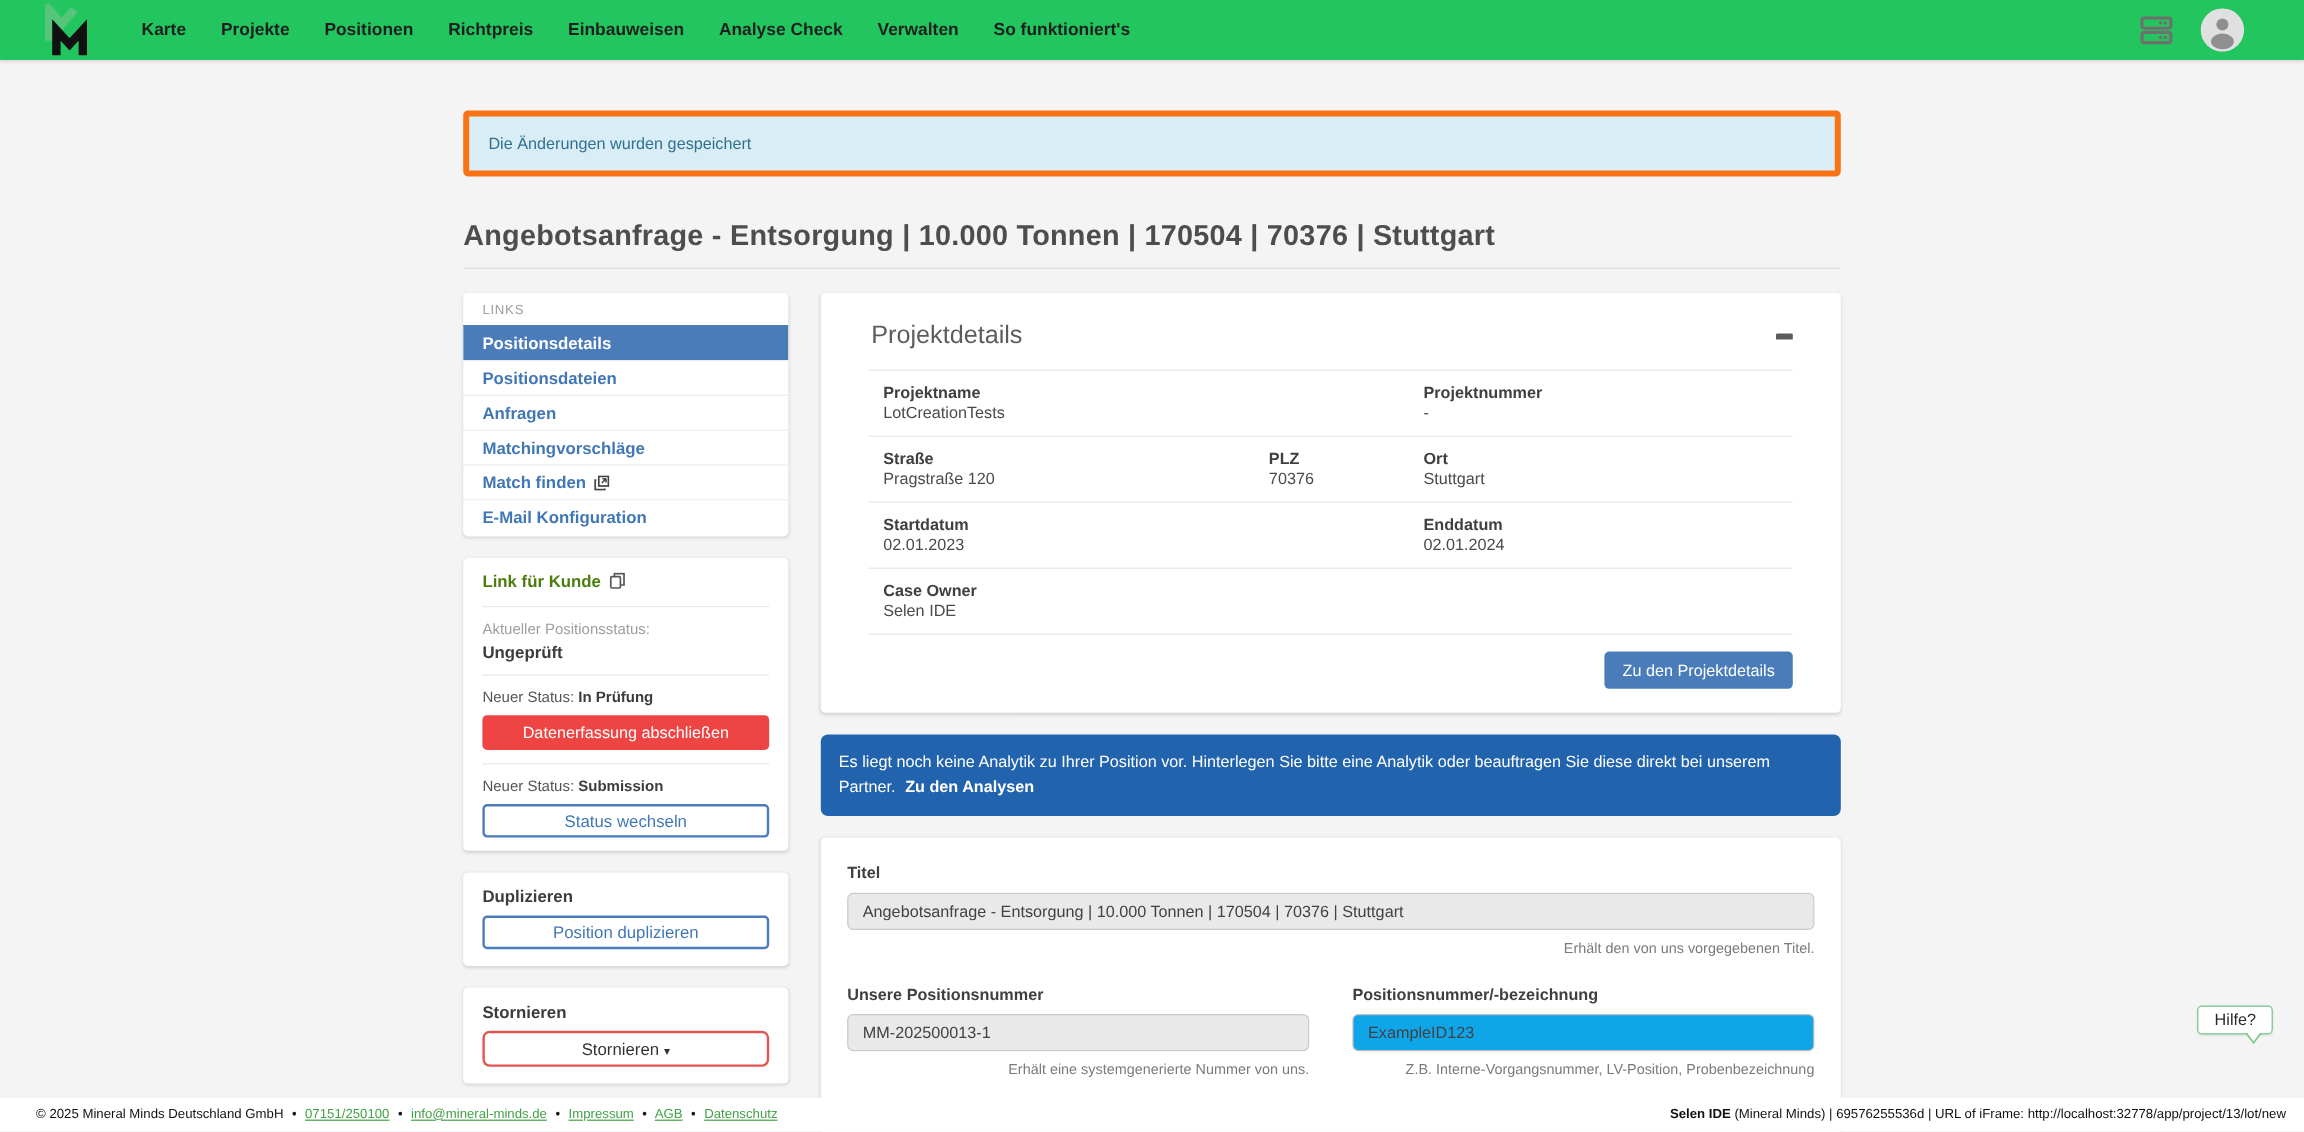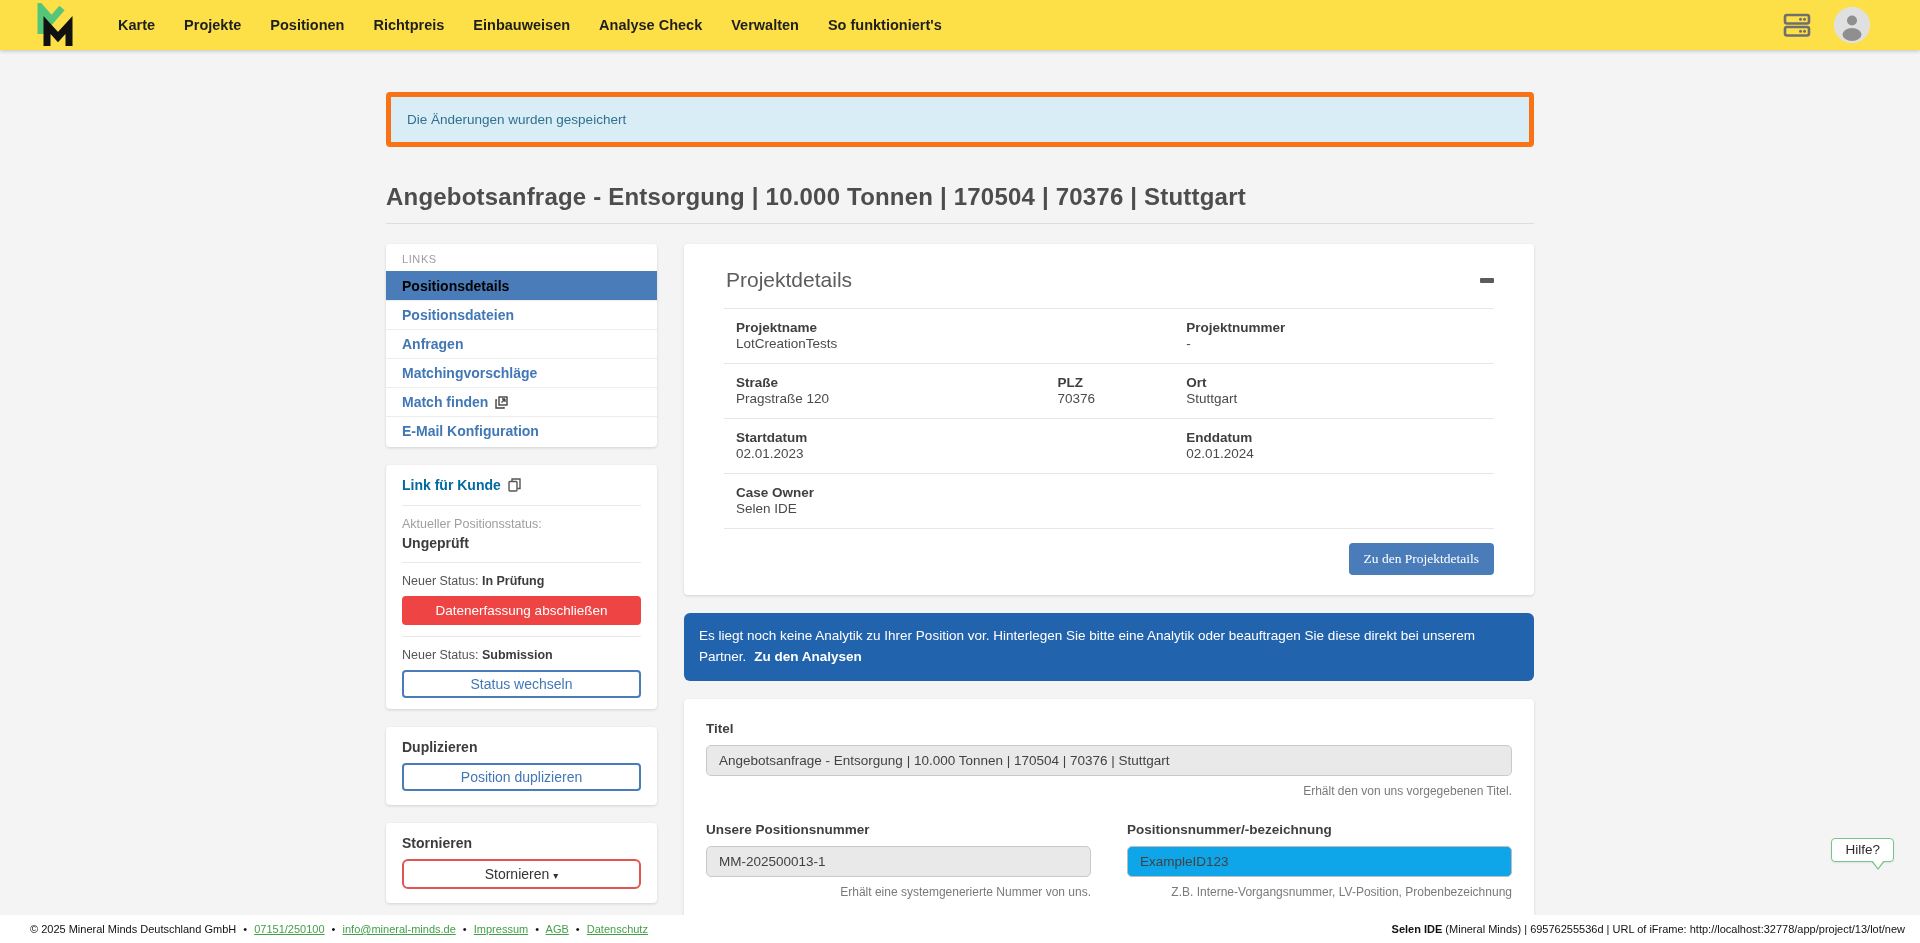--- a/index.html
+++ b/index.html
@@ -6,21 +6,21 @@
   html,body { margin:0; padding:0; }
   body {
     width:1920px; height:943px; overflow:hidden; position:relative;
     background:#f4f4f4;
     font-family:"Liberation Sans", sans-serif;
     color:#424242;
   }
 
   
   .header {
-    height:50px; background:#fde047; box-shadow:0 1px 4px rgba(0,0,0,.22);
+    height:50px; background:#22c55e; box-shadow:0 1px 4px rgba(0,0,0,.22);
     display:flex; align-items:center; padding:0 50px 0 36px;
     position:relative; z-index:10;
   }
   .logo { margin-right:44px; display:flex; align-items:center; }
   .nav { display:flex; gap:29px; }
   .nav-item { font-size:14.5px; font-weight:700; color:#1f1f1f; cursor:pointer; white-space:nowrap; }
   .header-right { margin-left:auto; display:flex; align-items:center; gap:22px; }
   .avatar {
     width:36px; height:36px; border-radius:50%; background:#e2e2e2;
     display:flex; align-items:center; justify-content:center; overflow:hidden; cursor:pointer;
@@ -41,26 +41,26 @@
   .card { background:#fff; border-radius:4px; box-shadow:0 1px 3px rgba(0,0,0,.14); }
 
   
   .sidebar { width:271px; flex:none; display:flex; flex-direction:column; gap:18px; }
   .links-card { overflow:hidden; padding-bottom:2px; }
   .links-header { padding:9px 16px 6px; font-size:11px; color:#9e9e9e; letter-spacing:.6px; }
   .link-item {
     padding:6px 16px; font-size:14px; font-weight:700; color:#4277b6;
     border-top:1px solid #ededed; cursor:pointer; display:flex; align-items:center; gap:7px;
   }
-  .link-item.active { background:#4a7cba; color:#000000; border-top-color:#4a7cba; }
+  .link-item.active { background:#4a7cba; color:#ffffff; border-top-color:#4a7cba; }
 
   .status-card { padding:0 16px; }
   .status-section { padding:11px 0; border-bottom:1px solid #e8e8e8; }
   .status-section:last-child { border-bottom:none; }
-  .customer-link { color:#0369a1; font-size:14px; font-weight:700; cursor:pointer; display:inline-flex; align-items:center; gap:7px; }
+  .customer-link { color:#4d7c0f; font-size:14px; font-weight:700; cursor:pointer; display:inline-flex; align-items:center; gap:7px; }
   .muted-label { font-size:12.5px; color:#9e9e9e; }
   .status-value { font-size:14px; font-weight:700; color:#3c3c3c; margin-top:4px; }
   .new-status-line { font-size:12.5px; color:#555; }
   .new-status-line strong { color:#3c3c3c; }
   .btn { display:block; width:100%; text-align:center; border-radius:4px; cursor:pointer;
          font-family:"Liberation Sans", sans-serif; }
   .btn-green {
     margin-top:8px; background:#ef4444; color:#fff; border:none; padding:7px 0; font-size:13.5px;
   }
   .btn-outline-blue {
@@ -84,21 +84,21 @@
   .pd-row {
     display:grid; grid-template-columns:42.4% 17% 1fr;
     padding:11px 0 12px 12px; border-top:1px solid #e6e6e6;
   }
   .pd-col3 { grid-column:3; }
   .pd-label { font-size:13.5px; font-weight:700; color:#3f3f3f; }
   .pd-value { font-size:13.5px; color:#4a4a4a; margin-top:1px; }
   .pd-footer { border-top:1px solid #e6e6e6; padding-top:14px; display:flex; justify-content:flex-end; }
   .btn-blue {
     background:#4a7cba; color:#fff; border:none; border-radius:4px;
-    padding:8px 15px; font-size:13.5px; cursor:pointer; font-family:Liberation Serif, serif;
+    padding:8px 15px; font-size:13.5px; cursor:pointer; font-family:Liberation Sans, sans-serif;
   }
 
   .banner {
     background:#2263ad; color:#fff; border-radius:6px; padding:13px 15px;
     font-size:13.5px; line-height:1.55;
   }
   .banner-link { font-weight:700; color:#fff; cursor:pointer; margin-left:8px; white-space:nowrap; }
 
   .form-card { padding:22px 22px 70px; }
   .field-label { font-size:13.5px; font-weight:700; color:#3f3f3f; margin-bottom:9px; }

